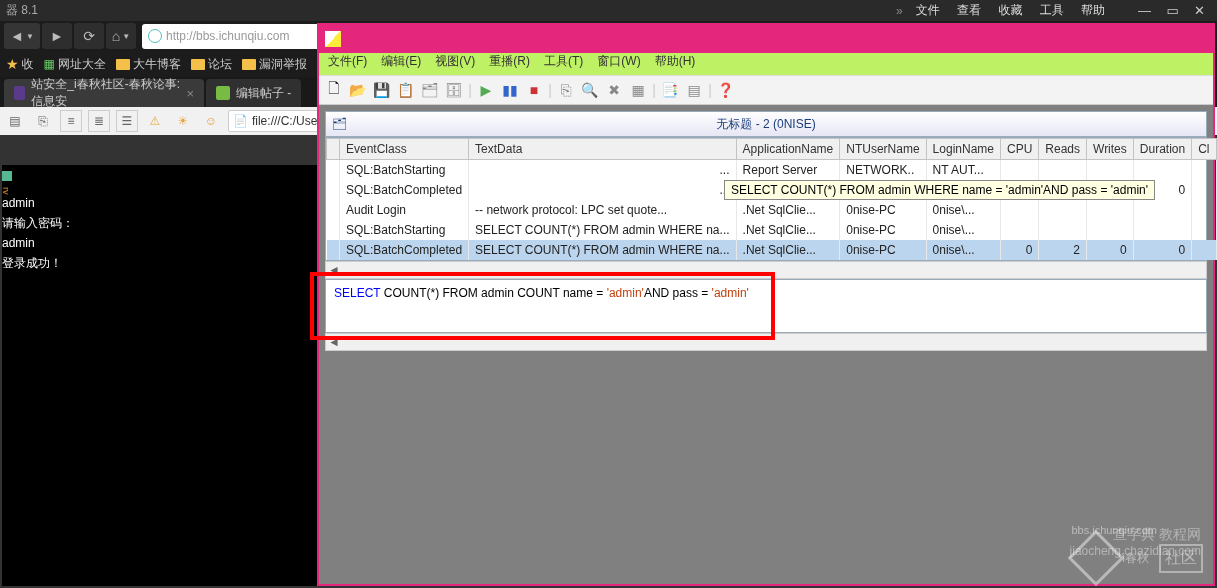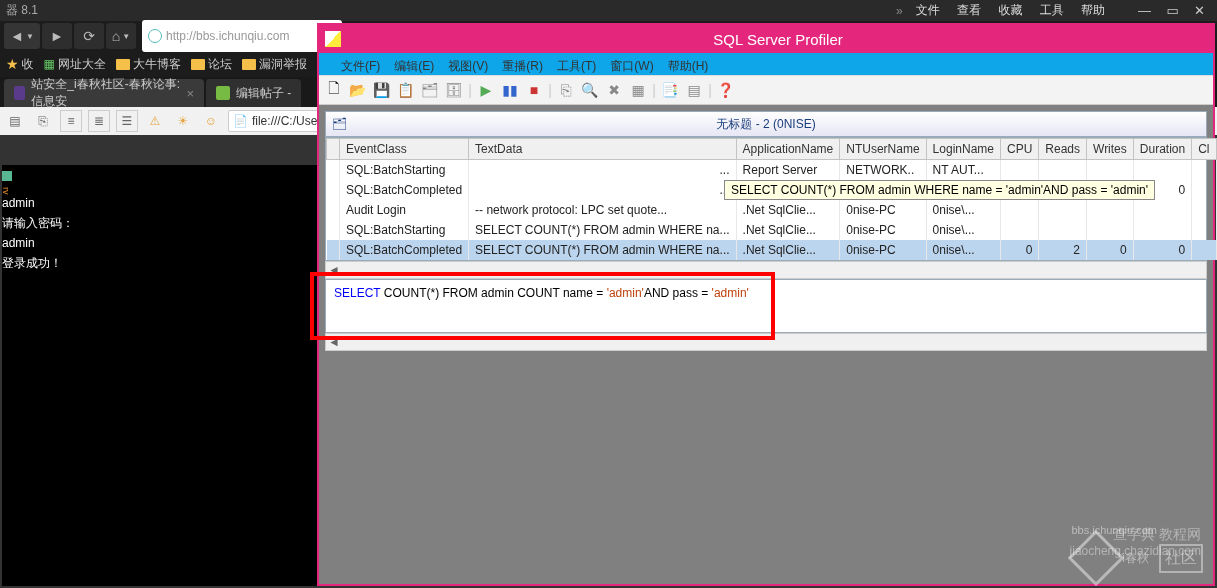--- a/index.html
+++ b/index.html
@@ -10,21 +10,21 @@
 .top-sys .title { color:#aaa; }
 .top-sys .spacer { flex:1; }
 .top-sys .menu-r span { margin:0 7px; color:#ddd; cursor:pointer; }
 .top-sys .win-ctl span { margin:0 6px; font-size:13px; color:#ccc; }
 
 
 .browser-nav { height:30px; background:#1c1c1c; display:flex; align-items:center; padding:0 4px; gap:2px; }
 .nav-btn { width:30px; height:26px; background:#2e2e2e; display:flex; align-items:center; justify-content:center; color:#bbb; border-radius:3px; font-size:14px; }
 .nav-btn.back { width:36px; background:#353535; }
 .drop { font-size:8px; margin-left:2px; }
-.addr-bar { flex:0 0 200px; height:32px; background:#fff; border-radius:3px; display:flex; align-items:center; padding:0 6px; color:#999; margin-left:4px; }
+.addr-bar { flex:0 0 200px; height:25px; background:#fff; border-radius:3px; display:flex; align-items:center; padding:0 6px; color:#999; margin-left:4px; }
 .addr-bar .globe { width:14px; height:14px; border:1px solid #5bb; border-radius:50%; margin-right:4px; }
 
 
 .bookmarks { height:26px; background:#1c1c1c; display:flex; align-items:center; padding:0 6px; gap:10px; color:#ccc; }
 .bookmarks .bm { display:flex; align-items:center; gap:3px; cursor:pointer; font-size:12px; }
 .folder-ic { width:14px; height:11px; background:#f5c04a; border-radius:1px; }
 .star-ic { color:#f5c04a; font-size:14px; }
 
 
 .tabs { height:30px; background:#191919; display:flex; align-items:flex-end; padding-left:4px; }
@@ -41,21 +41,21 @@
 
 
 .console-area { position:absolute; left:2px; top:165px; width:315px; bottom:2px; background:#000; color:#fff; font-family:"SimSun",monospace; font-size:14px; line-height:20px; padding:4px 2px; }
 
 
 .profiler { position:absolute; left:317px; top:23px; right:2px; bottom:2px; border:2px solid #e5267d; background:#f3f3f3; display:flex; flex-direction:column; }
 .prof-title { height:28px; background:#e5267d; color:#fff; display:flex; align-items:center; padding:0 6px; }
 .prof-title .ic { width:16px; height:16px; background:#fff; background:linear-gradient(135deg,#fff 50%,#ffeb3b 50%); margin-right:8px; }
 .prof-title .ttl { flex:1; text-align:center; font-size:15px; }
 
-.prof-menu { height:22px; background:#0ea5e9; display:flex; align-items:flex-end; padding:0 22px; gap:14px; color:#333; }
+.prof-menu { height:22px; background:#bef264; display:flex; align-items:flex-start; padding:0 9px; gap:14px; color:#333; }
 .prof-menu span { cursor:pointer; }
 
 .prof-tools { height:30px; background:#f3f3f3; border-top:1px solid #ddd; border-bottom:1px solid #ccc; display:flex; align-items:center; padding:0 4px; gap:2px; }
 .pt { width:22px; height:22px; display:flex; align-items:center; justify-content:center; font-size:14px; }
 .pt.sep { width:6px; color:#ccc; }
 
 .doc-area { flex:1; background:#808080; padding:6px; display:flex; flex-direction:column; }
 .doc-header { height:26px; background:linear-gradient(#fff,#e6e6f5); border:1px solid #9ab; display:flex; align-items:center; justify-content:center; color:#1a3d7c; font-size:14px; }
 
 .grid-wrap { background:#fff; border:1px solid #9ab; }
@@ -173,21 +173,20 @@
   </div>
 </div>
 <div style="position:absolute;left:0;top:165px;width:20px;color:#e88a2a;font-size:10px;line-height:11px">
   <div style="background:#59b894;width:10px;height:10px;margin:6px 2px"></div>
   <div style="color:#e88a2a;writing-mode:vertical-lr;font-size:9px">rv</div>
 </div>
 
 <div class="profiler">
   <div class="prof-title">
     <span class="ic"></span>
-    <span class="ttl">SQL Server Profiler</span>
   </div>
   <div class="prof-menu">
     <span>文件(F)</span>
     <span>编辑(E)</span>
     <span>视图(V)</span>
     <span>重播(R)</span>
     <span>工具(T)</span>
     <span>窗口(W)</span>
     <span>帮助(H)</span>
   </div>

